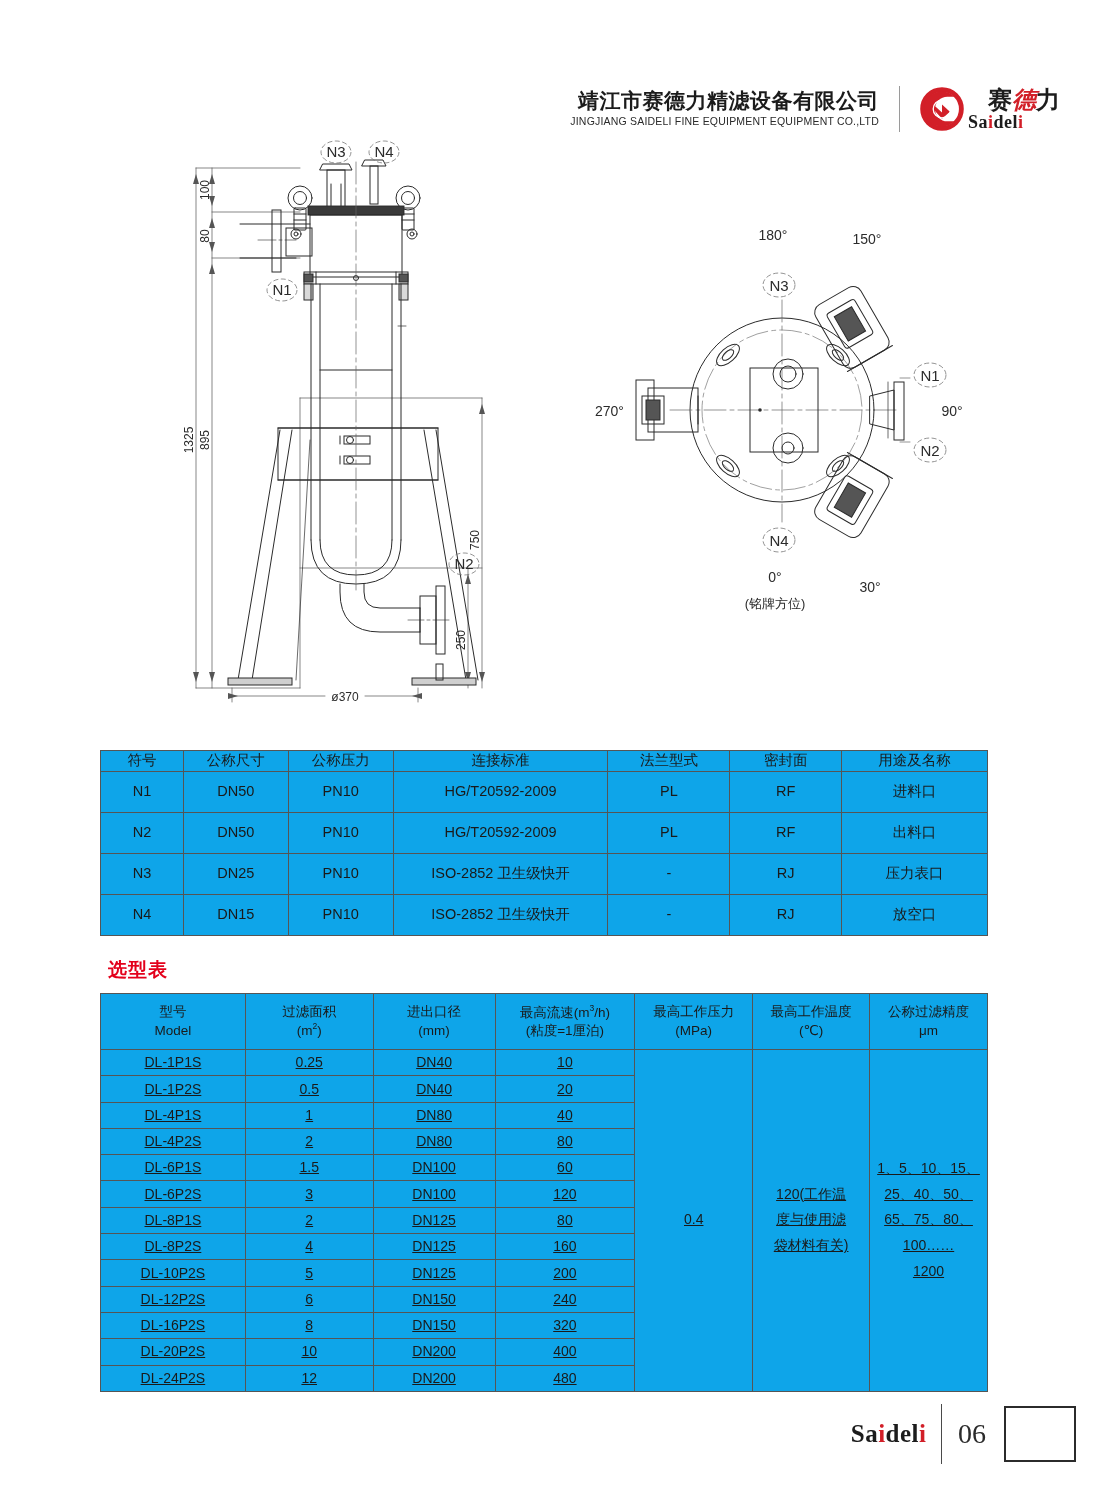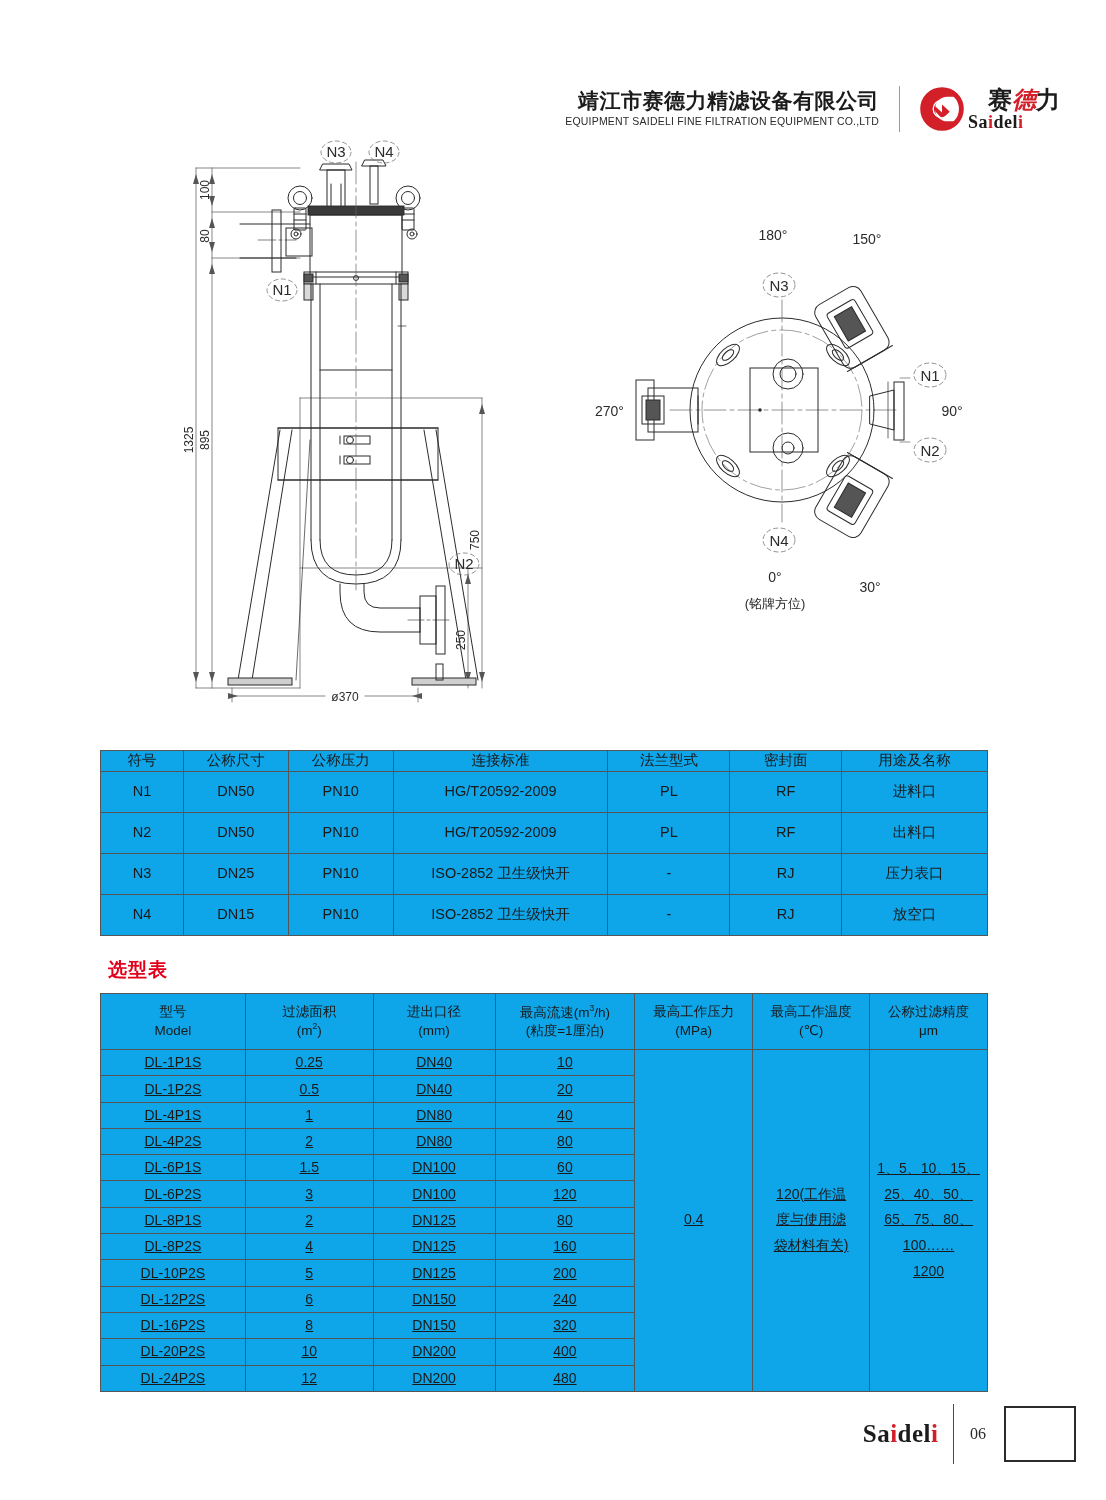--- a/index.html
+++ b/index.html
@@ -155,39 +155,39 @@
   }
   .footer-brand .k { color: #1c1c1c; }
   .footer-brand .r { color: #d21f28; }
   .footer-divider {
     width: 1.5px;
     height: 60px;
     background: #4a4a4a;
   }
   .footer-page {
     font-family: "Liberation Serif", "DejaVu Serif", serif;
-    font-size: 16px;
+    font-size: 28px;
     color: #2b2b2b;
     padding: 0 16px;
     text-align: right;
   }
   .footer-box {
     width: 72px;
     height: 56px;
     border: 2px solid #2b2b2b;
     margin-left: 2px;
   }
 </style>
 </head>
 <body>
 
 <div class="page-header">
   <div class="company-names">
     <div class="company-cn">靖江市赛德力精滤设备有限公司</div>
-    <div class="company-en">EQUIPMENT SAIDELI FINE FILTRATION EQUIPMENT CO.,LTD</div>
+    <div class="company-en">JINGJIANG SAIDELI FINE EQUIPMENT EQUIPMENT CO.,LTD</div>
   </div>
   <div class="hdr-divider"></div>
   <div class="brand-logo">
     <svg class="brand-mark" viewBox="0 0 100 100">
       <circle cx="50" cy="50" r="44" fill="none" stroke="#d21f28" stroke-width="11"></circle>
       <path d="M 78 22 A 40 40 0 1 0 78 78 L 62 78 A 26 26 0 1 1 62 22 Z" fill="#d21f28"></path>
       <path d="M 30 40 L 50 58 L 50 40 L 68 56 L 50 72 L 28 48 Z" fill="#d21f28"></path>
       <circle cx="50" cy="50" r="20" fill="none" stroke="#ffffff" stroke-width="3"></circle>
     </svg>
     <div class="brand-words">

